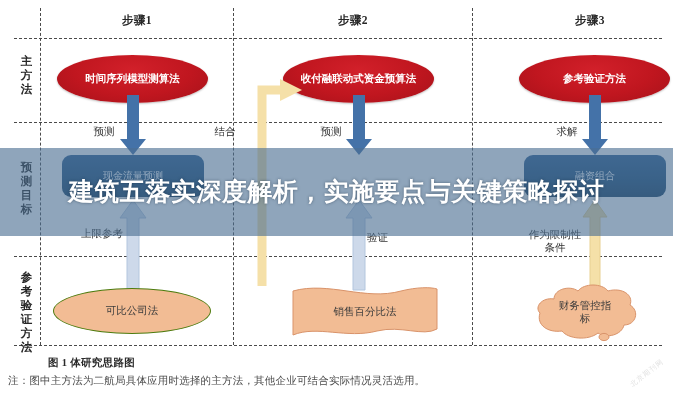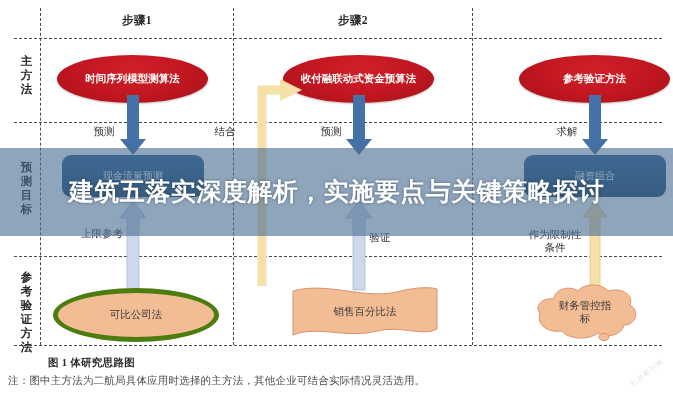--- a/index.html
+++ b/index.html
@@ -43,21 +43,21 @@
     position:absolute;border-radius:9px;
     background:linear-gradient(180deg,#2e5f92 0%,#1f4e79 55%,#1a4straight 100%);
     background:linear-gradient(180deg,#2e5f92 0%,#1f4e79 60%,#193f61 100%);
     display:flex;align-items:center;justify-content:center;text-align:center;
     color:#ffffff;font-size:10px;line-height:1.25;padding:0 8px;box-sizing:border-box;
   }
 
   
   .ellipse-orange{
     position:absolute;border-radius:50%;
-    background:#f2bc94;border:5px solid #4d7c0f;
+    background:#f2bc94;border:1px solid #4d7c0f;
     display:flex;align-items:center;justify-content:center;text-align:center;
     color:#3b3b3b;font-size:10.5px;line-height:1.22;
   }
   .ribbon{
     position:absolute;display:flex;align-items:center;justify-content:center;
     text-align:center;color:#3b3b3b;font-size:10.5px;
   }
   .ribbon svg{position:absolute;left:0;top:0;}
   .ribbon span{position:relative;z-index:2;}
   .cloud{
@@ -110,20 +110,21 @@
   <div class="h-sep" style="top:122px"></div>
   <div class="h-sep" style="top:256px"></div>
   <div class="h-sep" style="top:345px"></div>
 
   <div class="v-sep" style="left:40px"></div>
   <div class="v-sep" style="left:233px"></div>
   <div class="v-sep" style="left:472px"></div>
 
   <div class="col-head" style="left:62px">步骤1</div>
   <div class="col-head" style="left:278px">步骤2</div>
+  <div class="col-head" style="left:515px">步骤3</div>
 
   <div class="row-label" style="top:54px">主方法</div>
   <div class="row-label" style="top:160px">预测目标</div>
   <div class="row-label" style="top:270px">参考验证方法</div>
 
   <div class="ellipse-red" style="left:283px;top:55px;width:151px;height:48px;">收付融联动式资金预算法</div>
   <div class="ellipse-red" style="left:57px;top:55px;width:151px;height:48px;">时间序列模型测算法</div>
   <div class="ellipse-red" style="left:519px;top:55px;width:151px;height:48px;">参考验证方法</div>
 
   <svg class="arrow" style="left:118px;top:95px;" width="30" height="62">
@@ -154,21 +155,21 @@
   </svg>
   <svg class="arrow" style="left:344px;top:200px;" width="30" height="92">
     <polygon points="15,0 28,18 21,18 21,90 9,90 9,18 2,18" fill="#cdd9ea" stroke="#b3c6de" stroke-width="1"></polygon>
   </svg>
 
   <svg class="arrow" style="left:580px;top:200px;" width="30" height="92">
     <polygon points="15,0 27,17 20,17 20,90 10,90 10,17 3,17" fill="#f5e0a8" stroke="#e8d091" stroke-width="1"></polygon>
   </svg>
 
   <div class="edge-label" style="left:78px;top:228px;width:48px;line-height:1.2;">上限参考</div>
-  <div class="edge-label" style="left:360px;top:232px;width:40px;">验证</div>
+  <div class="edge-label" style="left:348px;top:232px;width:40px;text-align:right;">验证</div>
   <div class="edge-label" style="left:527px;top:228px;width:56px;line-height:1.25;">作为限制性条件</div>
 
   <div class="ellipse-orange" style="left:53px;top:288px;width:156px;height:44px;">可比公司法</div>
 
   <div class="ribbon" style="left:291px;top:285px;width:148px;height:54px;justify-content:center;">
     <svg width="148" height="54" viewBox="0 0 148 54">
       <path d="M2 6 C38 -4 74 16 110 6 C126 2 140 2 146 4 L146 44
                C132 52 110 40 86 46 C56 54 26 40 2 50 Z" fill="#f2bc94" stroke="#d9936a" stroke-width="1"></path>
     </svg>
     <span>销售百分比法</span>

